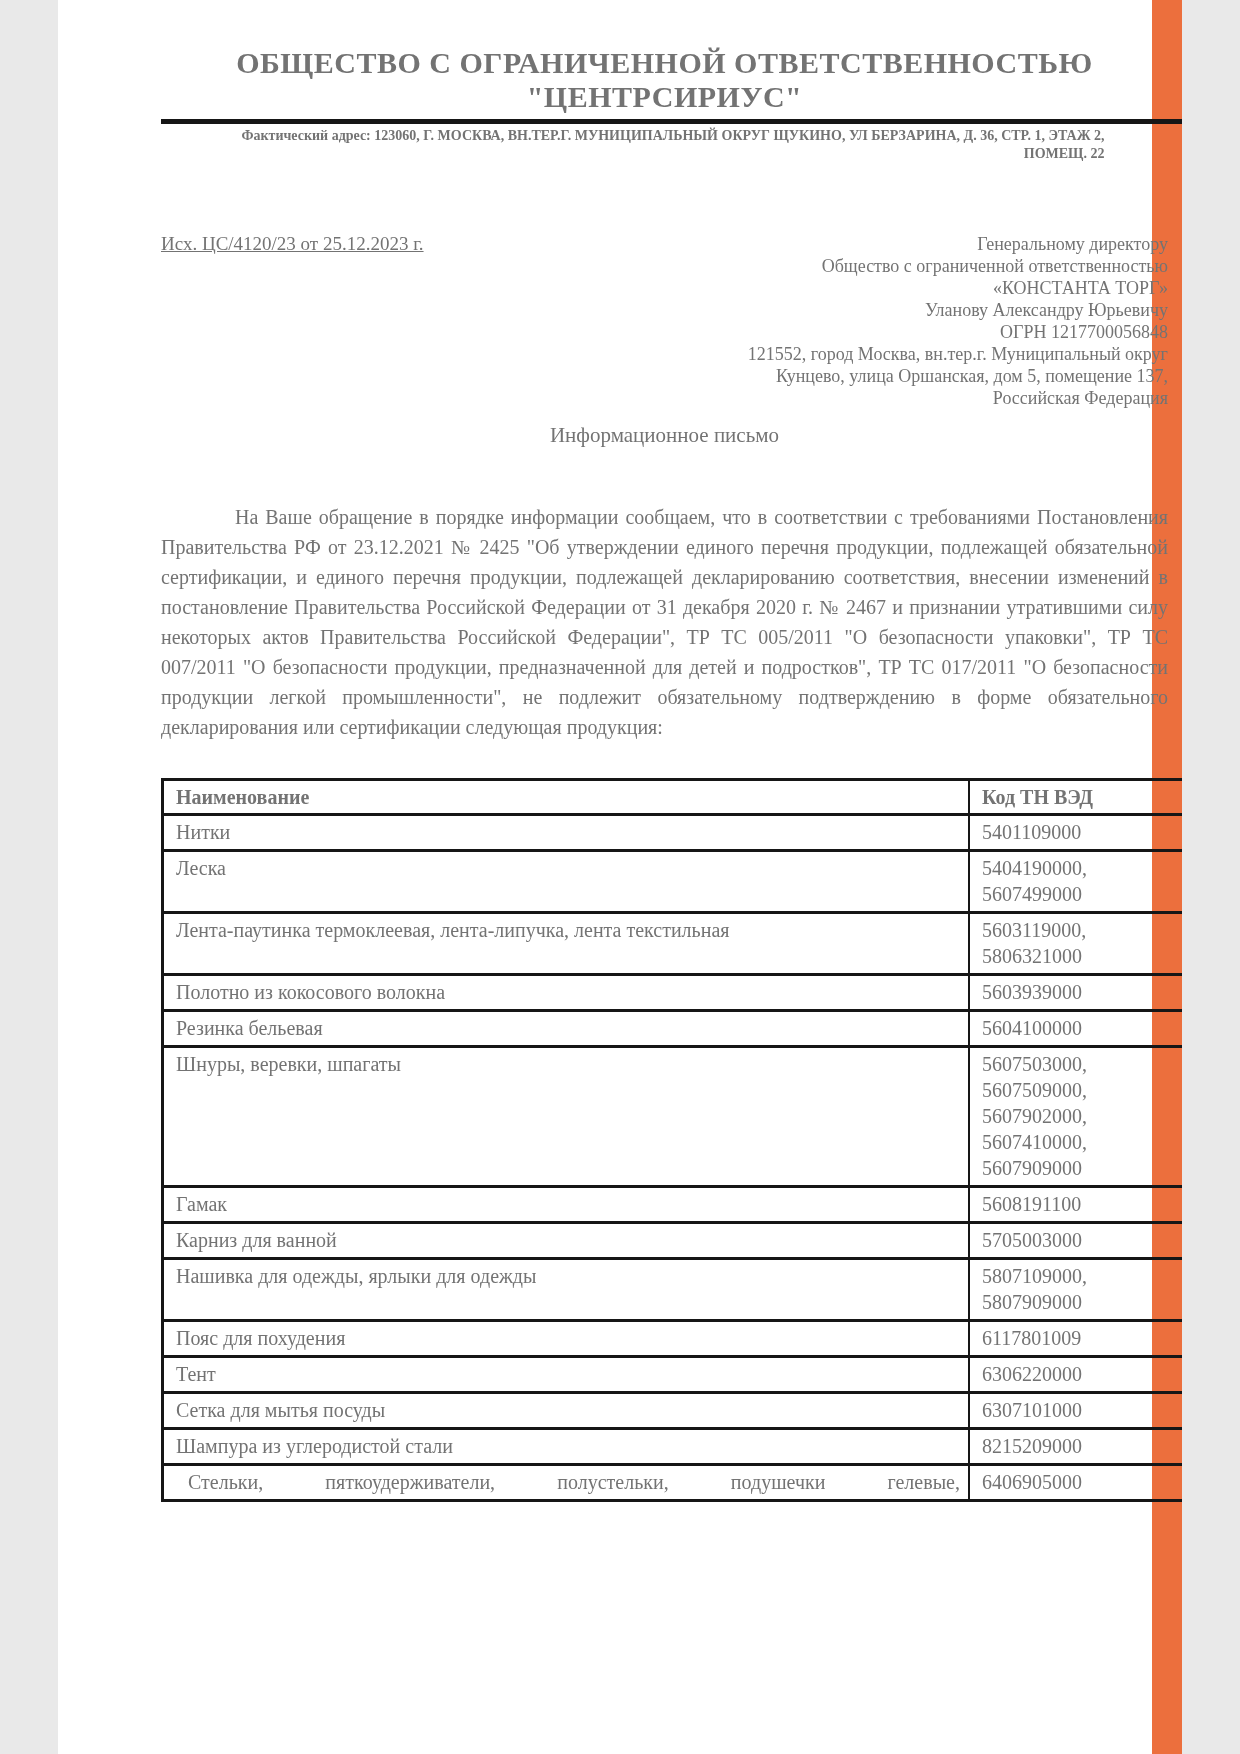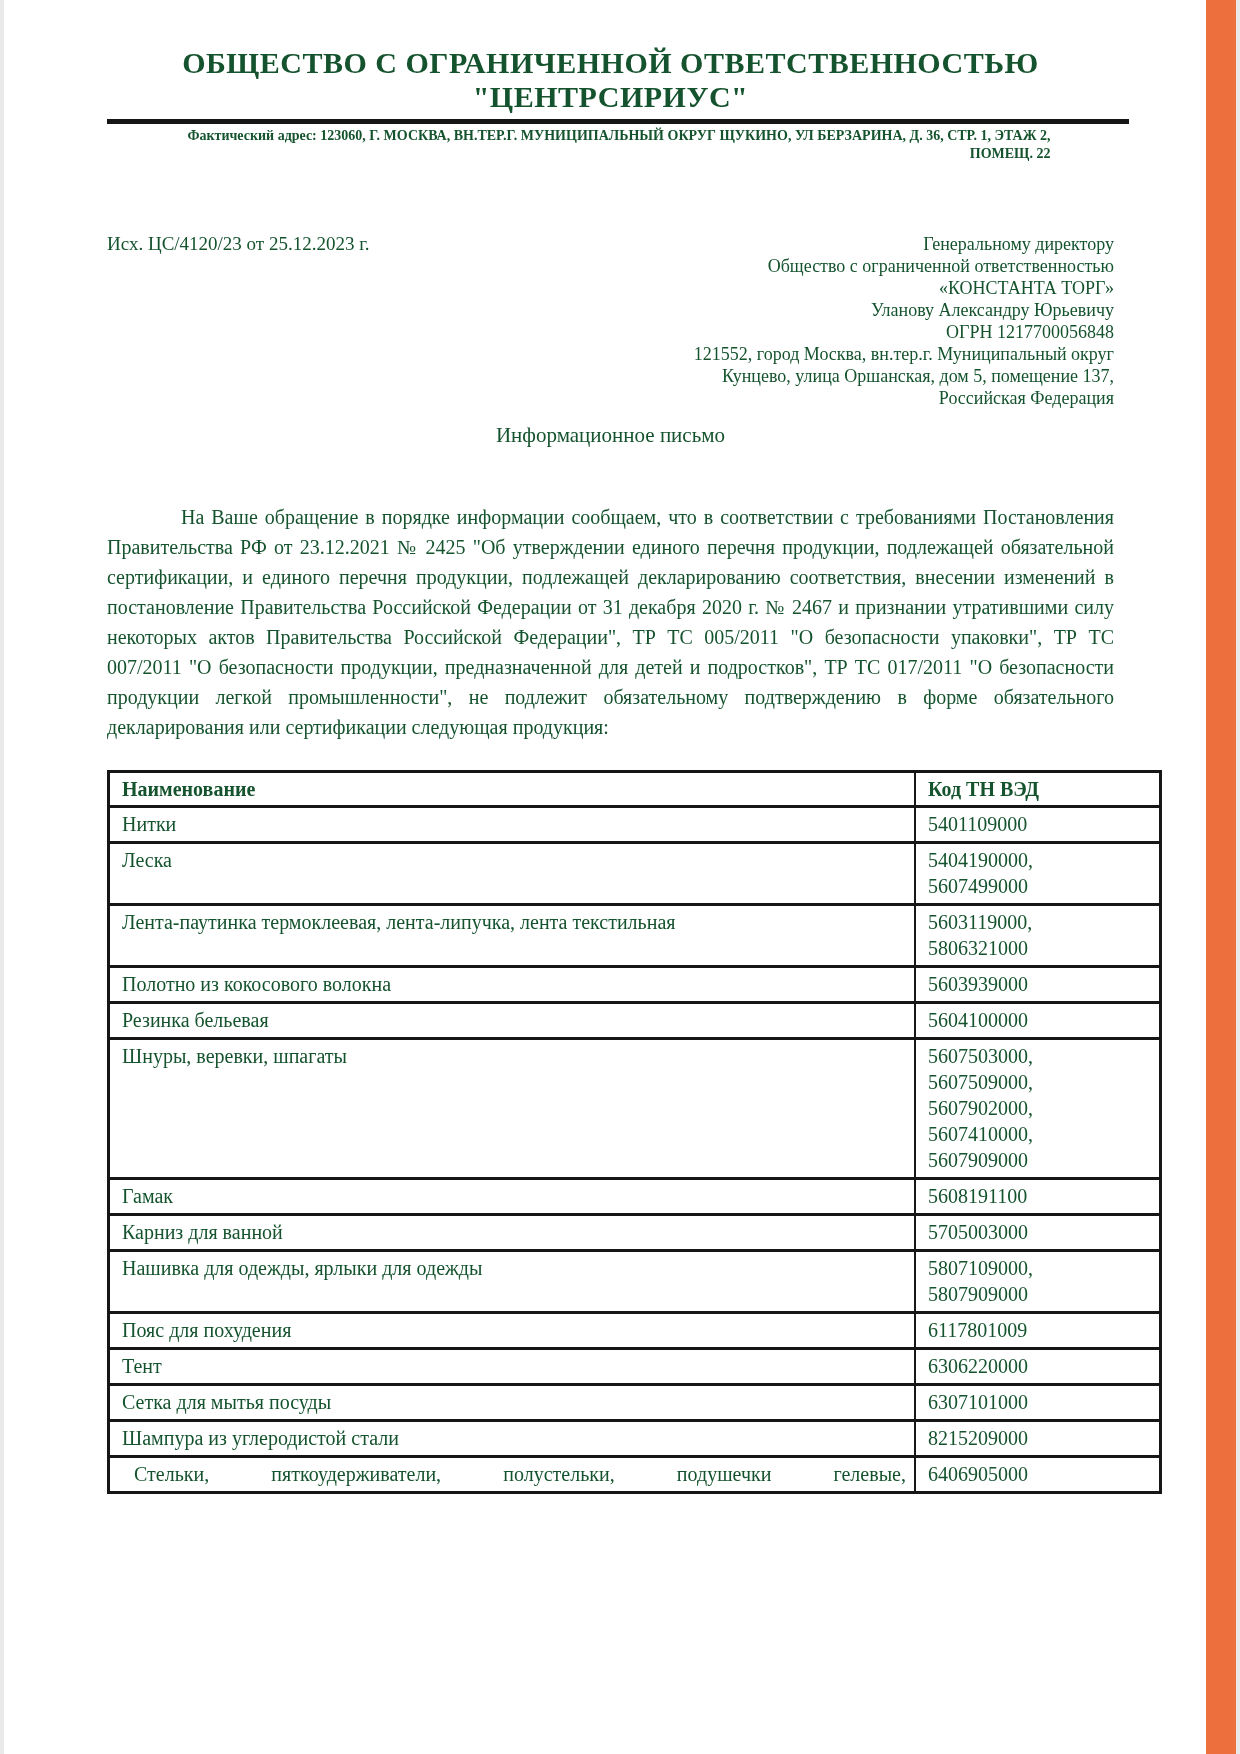--- a/index.html
+++ b/index.html
@@ -1,23 +1,23 @@
 <!DOCTYPE html>
 <html lang="ru"><head>
 <meta charset="utf-8">
 <style>
   html,body{margin:0;padding:0;background:#e9e9e9;}
   .page{
     position:relative;
-    width:1232px;height:1754px;
+    width:1124px;height:1754px;
     margin:0 auto;
     background:#ffffff;
     overflow:hidden;
     font-family:"Liberation Serif","DejaVu Serif",serif;
-    color:#14532d;
+    color:#737373;
   }
   .accent-bar{
     position:absolute;top:0;right:0;
     width:30px;height:100%;
   }
   .content{
     position:absolute;
     left:103px;top:0;
     width:1007px;
   }
@@ -44,20 +44,21 @@
   }
   
   .ref-row{
     display:flex;
     margin-top:70px;
   }
   .reference{
     flex:1;
     font-size:19px;
     line-height:22px;
+    text-decoration:underline;
   }
   .addressee{
     width:455px;
     font-size:18px;
     line-height:22px;
     text-align:right;
   }
   
   .letter-title{
     margin:14px 0 16px 0;
@@ -69,21 +70,21 @@
   
   .body-paragraph{
     margin:55px 0 0 0;
     font-size:20px;
     line-height:30px;
     text-align:justify;
     text-indent:74px;
   }
   
   table.products{
-    margin-top:28px;
+    margin-top:36px;
     width:1007px;
     border-collapse:collapse;
     table-layout:fixed;
   }
   table.products th, table.products td{
     border:2px solid #161616;
     border-top-width:3px;
     border-bottom-width:3px;
   }
   table.products{border:3px solid #161616;}

